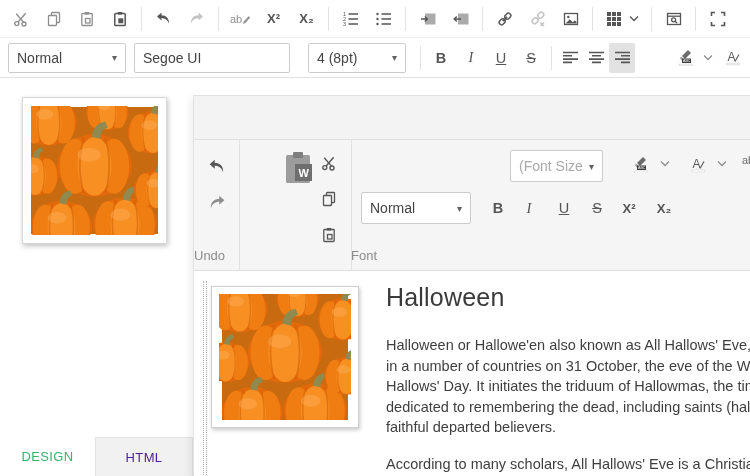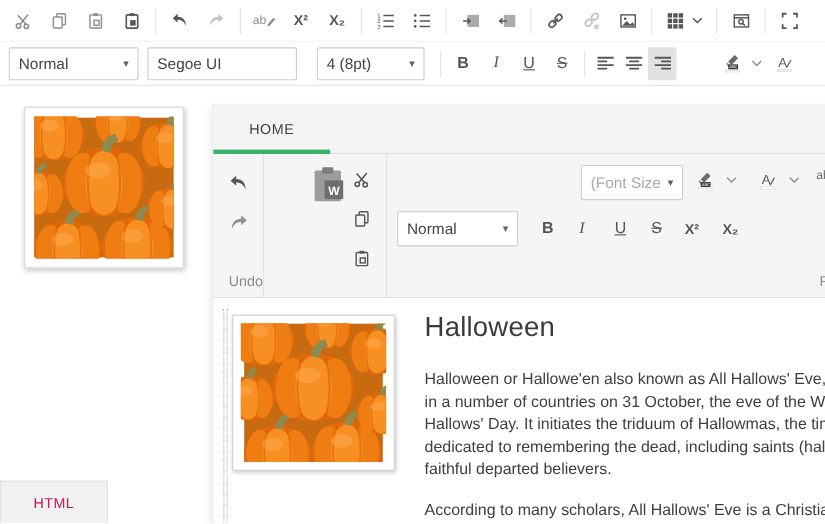--- a/index.html
+++ b/index.html
@@ -41,42 +41,42 @@
   .page { position:absolute; left:0; top:79px; width:750px; height:397px; background:#fff; }
   .thumb-frame { position:absolute; left:22px; top:18px; width:145px; height:147px;
     background:#fff; border:1px solid #d8d8d8; box-shadow:1px 2px 5px rgba(0,0,0,.25);
     padding:8px; }
   .pump { display:block; width:100%; height:100%; }
 
   .bottom-tabs { position:absolute; left:0; bottom:0; height:39px; display:flex; }
   .btab { display:flex; align-items:center; justify-content:center; font-size:13px;
     letter-spacing:.4px; cursor:pointer; }
   .btab.design { width:95px; color:#35b26b; font-weight:500; background:#fff; }
-  .btab.html { width:98px; color:#be185d; background:#f1f1f1;
+  .btab.html { width:98px; color:#4c1d95; background:#f1f1f1;
     border:1px solid #e2e2e2; border-bottom:none; }
 
   
   .overlay { position:absolute; left:193px; top:95px; width:762px; height:385px;
     background:#fff; border:1px solid #e3e3e3;
     box-shadow:-3px 3px 8px rgba(0,0,0,.07); }
   .ov-tabstrip { position:absolute; left:0; top:0; width:100%; height:44px;
     background:#f3f3f3; border-bottom:1px solid #e0e0e0; display:flex; }
   .ov-tab { display:flex; align-items:center; justify-content:center; font-size:13px;
     letter-spacing:.5px; color:#616161; cursor:pointer; position:relative; }
   .ov-tab.t0 { width:106px; }
   .ov-tab.t1 { width:120px; }
   .ov-tab.t2 { width:116px; }
   .ov-tab.active { color:#3f3f3f; }
   .ov-tab.active::after { content:""; position:absolute; left:0; right:0; bottom:-1px;
     height:4px; background:#35b26b; }
 
   .ov-ribbon { position:absolute; left:0; top:44px; width:100%; height:131px;
     background:#f5f5f5; border-bottom:1px solid #e0e0e0; }
   .grp-sep { position:absolute; top:0; bottom:0; width:1px; background:#e1e1e1; }
-  .grp-label { position:absolute; bottom:7px; font-size:13px; color:#8b8b8b; text-align:right; }
+  .grp-label { position:absolute; bottom:7px; font-size:13px; color:#8b8b8b; text-align:left; }
   .rbtn { position:absolute; display:flex; align-items:center; justify-content:center;
     background:transparent; border:none; cursor:pointer; }
   .pfw { position:absolute; left:58px; top:10px; width:92px; height:92px;
     display:flex; flex-direction:column; align-items:center; background:transparent;
     border:none; cursor:pointer; }
   .pfw-label { font-size:13.5px; color:#5a5a5a; margin-top:7px; line-height:17px;
     text-align:center; width:80px; }
   .rdd { position:absolute; height:32px; }
   .rfmt { position:absolute; height:30px; width:28px; top:92px;
     display:flex; align-items:center; justify-content:center; font-size:14.5px; color:#555;
@@ -269,21 +269,21 @@
         <path d="M1.5 5 V1.5 H5 M11 1.5 H14.5 V5 M14.5 11 V14.5 H11 M5 14.5 H1.5 V11"></path>
       </svg>
     </button>
   </div>
 
   <div class="toolbar-row2">
     <div class="dd" style="width:118px">
       <span class="dd-val">Normal</span>
       <span class="dd-arrow">▾</span>
     </div>
-    <div class="dd" style="width:136px; margin-left:8px">
+    <div class="dd" style="width:156px; margin-left:8px">
       <span class="dd-val">Segoe UI</span>
     </div>
     <div class="dd" style="width:98px; margin-left:18px">
       <span class="dd-val">4 (8pt)</span>
       <span class="dd-arrow">▾</span>
     </div>
     <span class="vsep" style="margin-left:14px"></span>
     <button class="tb fmt b">B</button>
     <button class="tb fmt i">I</button>
     <button class="tb fmt u">U</button>
@@ -329,28 +329,28 @@
   </div>
 
   <div class="page">
     <div class="thumb-frame">
       <svg class="pump" viewBox="0 0 100 100">
         <use href="#pumpkins-scene"></use>
       </svg>
     </div>
 
     <div class="bottom-tabs">
+      <div class="btab design">DESIGN</div>
       <div class="btab html">HTML</div>
     </div>
   </div>
 
   <div class="overlay">
 
     <div class="ov-tabstrip">
-      <div class="ov-tab t0 active">HOME</div>
     </div>
 
     <div class="ov-ribbon">
 
       <button class="rbtn" style="left:8px; top:12px; width:30px; height:28px">
         <svg class="ic c-dark" width="20" height="17" viewBox="0 0 17 15">
           <path d="M6.5 1.5 L2 5.5 L6.5 9.5 L6.5 6.9 C10.2 6.9 12.8 9 13.9 12.6 C14.3 7.3 11 4.2 6.5 4.2 Z" fill="currentColor"></path>
         </svg>
       </button>
       <button class="rbtn" style="left:8px; top:48px; width:30px; height:28px">
@@ -384,21 +384,21 @@
       </button>
       <button class="rbtn" style="left:122px; top:82px; width:26px; height:26px">
         <svg class="ic c-dark" width="16" height="16" viewBox="0 0 16 16" stroke="currentColor" fill="none" stroke-width="1.3">
           <rect x="2.8" y="2.5" width="10.4" height="12" rx="0.8"></rect>
           <rect x="5.8" y="1" width="4.4" height="2.6" fill="currentColor" stroke="none"></rect>
           <rect x="6.5" y="7.5" width="4.5" height="4.5"></rect>
         </svg>
       </button>
       <div class="grp-sep" style="left:157px"></div>
 
-      <div class="dd rdd" style="left:334px; top:10px; width:93px">
+      <div class="dd rdd" style="left:316px; top:10px; width:93px">
         <span class="dd-val ph">(Font Size</span>
         <span class="dd-arrow">▾</span>
       </div>
       <span class="colorbtn" style="position:absolute; left:438px; top:16px">
         <svg class="ic" width="18" height="17" viewBox="0 0 18 17">
           <path d="M5 7 L11 1 L14 4 L8 10 Z" fill="#6b6b6b"></path>
           <path d="M4 7.5 L7.5 11 L5 11.5 L3 9.5 Z" fill="#9a9a9a"></path>
           <rect x="5" y="9.5" width="9" height="4.5" fill="#3c3c3c"></rect>
           <text x="6" y="13.2" font-size="3.6" fill="#fff">ABC</text>
           <rect x="2.5" y="15" width="13" height="2" fill="#fff" stroke="#cfcfcf" stroke-width="0.5"></rect>

